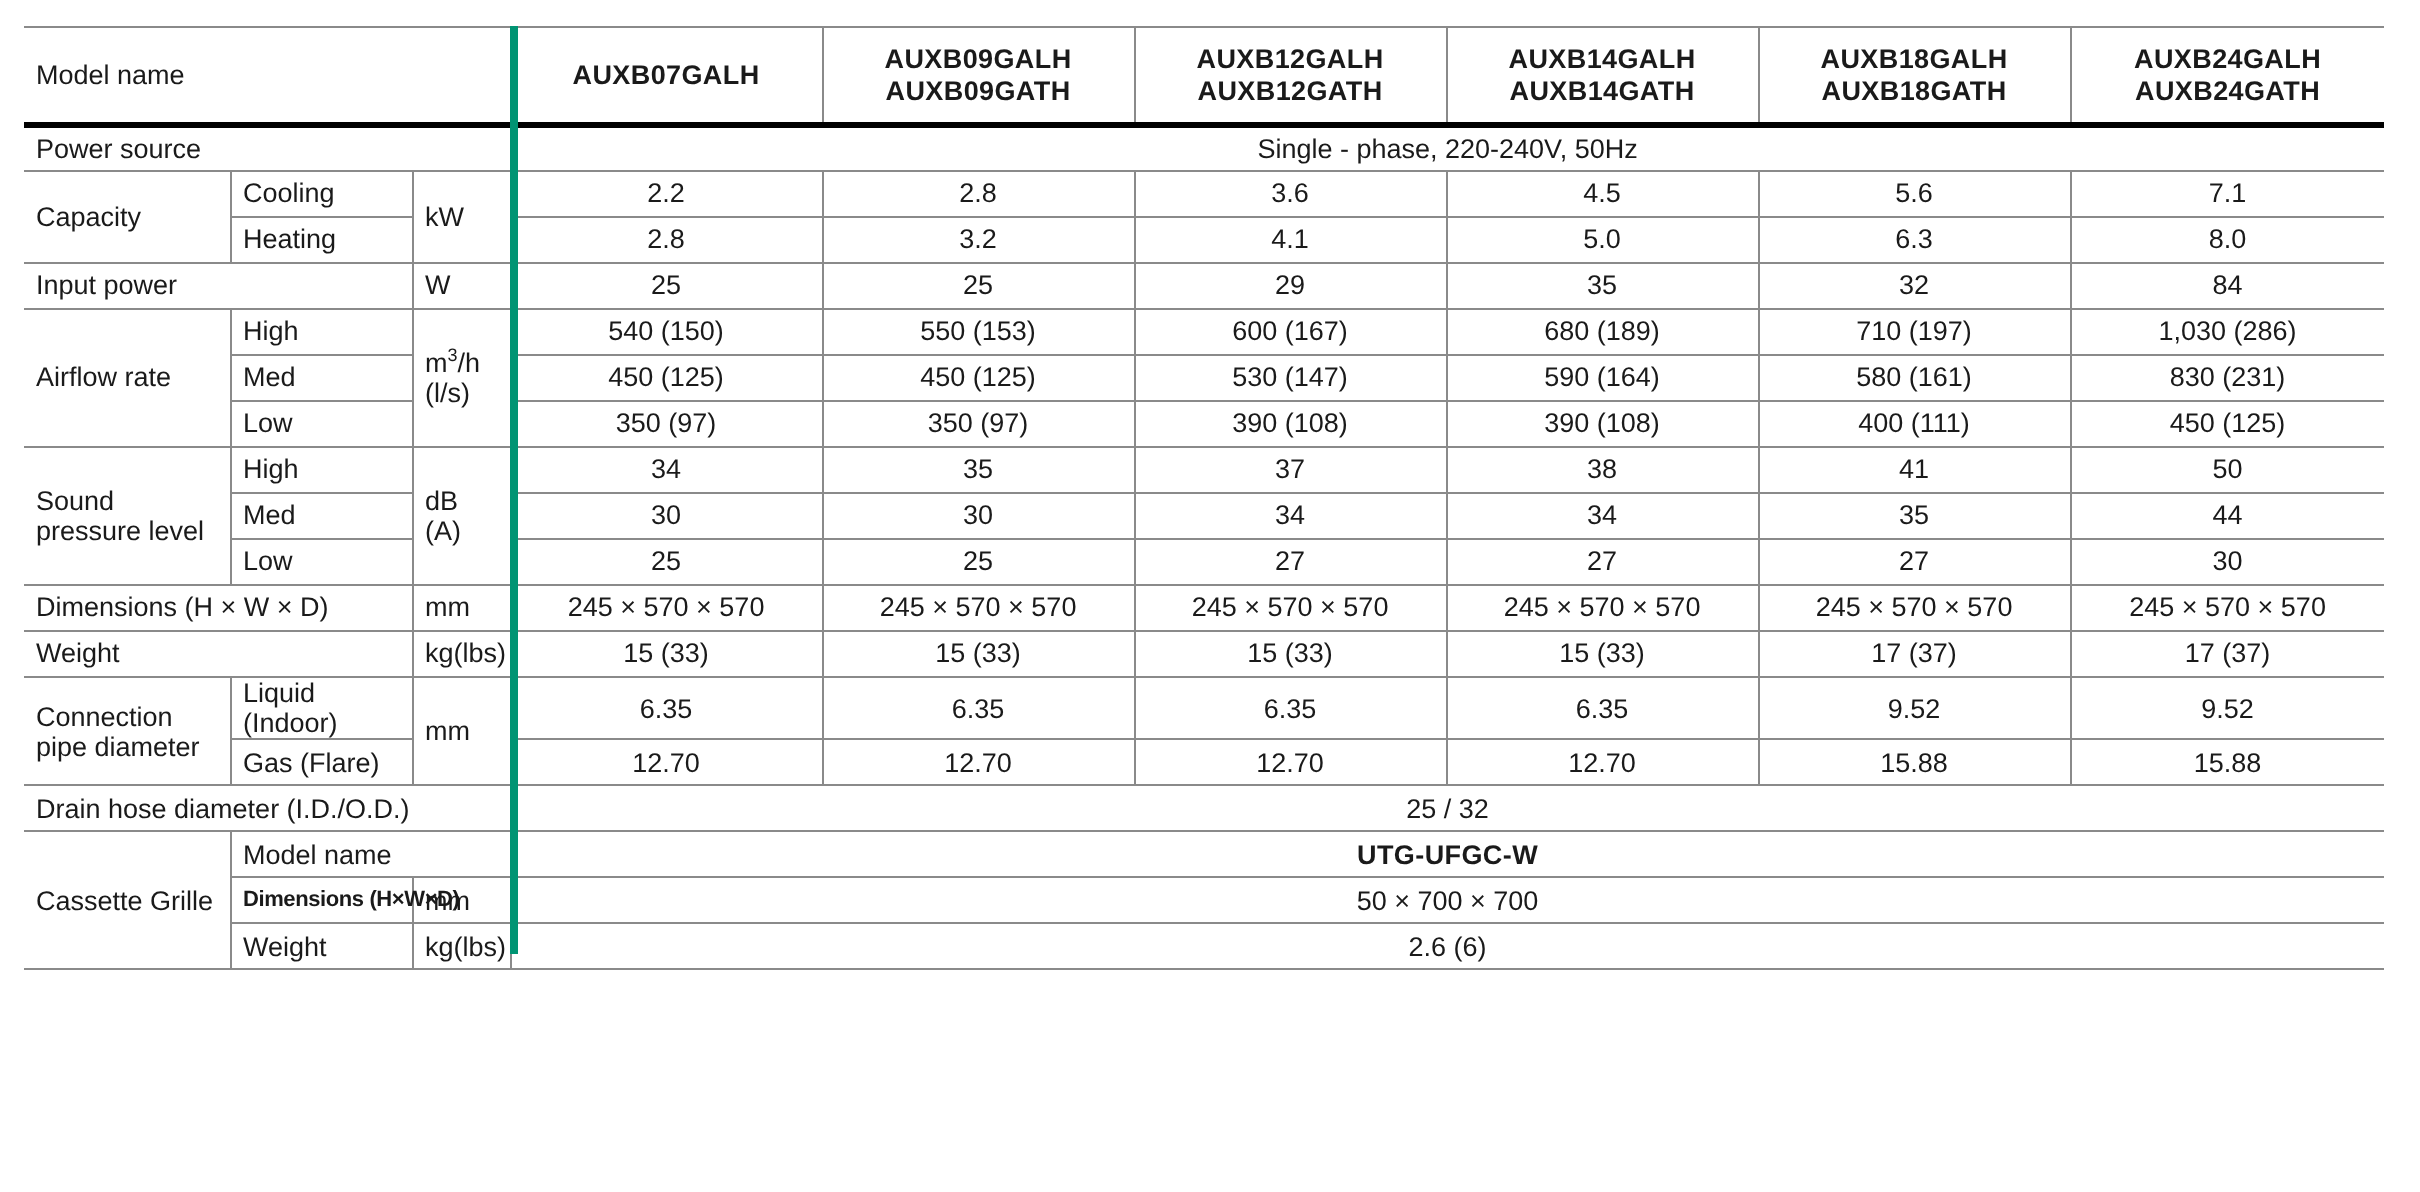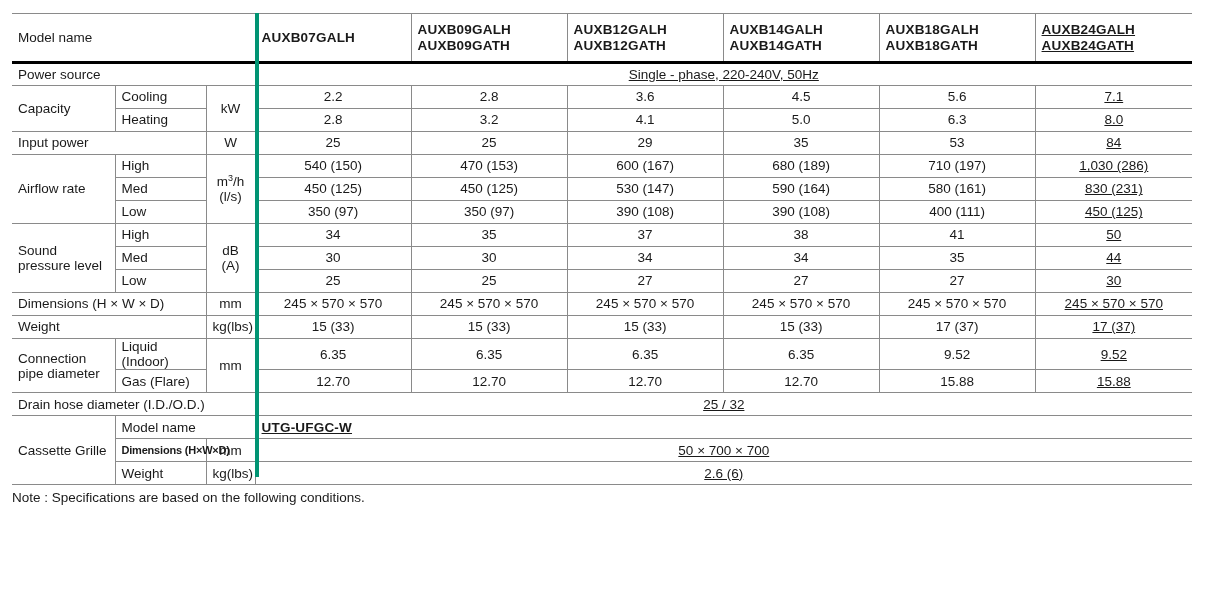--- a/index.html
+++ b/index.html
@@ -39,27 +39,27 @@
     border-bottom: 1px solid #8a8a8a;
     border-right: 1px solid #8a8a8a;
     padding: 0 6px;
     vertical-align: middle;
     line-height: 1.12;
     height: 23px;
     box-sizing: border-box;
   }
   
   table.spec td.edge-left  { border-left: none; }
-  table.spec td.noright    { border-right: none; text-decoration: underline; }
+  table.spec td.noright    { border-right: none; }
 
   .lbl      { text-align: left;  font-size: 13.5px; }
   .sub      { text-align: left; font-size: 13.5px; margin-left: 28px; }
-  .unit     { text-align: center; font-size: 13.5px; }
+  .unit     { text-align: left; font-size: 13.5px; }
   .val      { text-align: center; font-size: 13.5px; }
-  .val-hdr  { font-weight: bold; font-size: 13.5px; letter-spacing: .2px; }
+  .val-hdr  { text-align: center; font-weight: bold; font-size: 13.5px; letter-spacing: .2px; }
 
   .tiny { font-size: 11px; letter-spacing: -0.2px; white-space: nowrap; font-weight: bold; }
 
   
   tr.head-row td { border-bottom: 3px solid #000000; height: 49px; }
   tr.head-row td.hdr-label { vertical-align: middle; }
 
   
   tr.head-row td { border-top: 1px solid #8a8a8a; }
 
@@ -169,33 +169,33 @@
           <td class="val noright">8.0</td>
         </tr>
 
         <tr>
           <td class="lbl edge-left grp-top" colspan="2">Input power</td>
           <td class="unit grp-top">W</td>
           <td class="val grp-top">25</td>
           <td class="val grp-top">25</td>
           <td class="val grp-top">29</td>
           <td class="val grp-top">35</td>
-          <td class="val grp-top">53</td>
+          <td class="val grp-top">32</td>
           <td class="val grp-top noright">84</td>
         </tr>
 
         <tr>
           <td class="lbl edge-left grp-top" rowspan="3">Airflow rate</td>
           <td class="sub grp-top">High</td>
           <td class="unit grp-top" rowspan="3">
             <div>m<span class="sup">3</span>/h</div>
             <div>(l/s)</div>
           </td>
           <td class="val grp-top">540 (150)</td>
-          <td class="val grp-top">470 (153)</td>
+          <td class="val grp-top">550 (153)</td>
           <td class="val grp-top">600 (167)</td>
           <td class="val grp-top">680 (189)</td>
           <td class="val grp-top">710 (197)</td>
           <td class="val grp-top noright">1,030 (286)</td>
         </tr>
 
         <tr>
           <td class="sub">Med</td>
           <td class="val">450 (125)</td>
           <td class="val">450 (125)</td>
@@ -318,16 +318,15 @@
           <td class="sub">Weight</td>
           <td class="unit">kg(lbs)</td>
           <td class="val noright" colspan="6">2.6 (6)</td>
         </tr>
 
       </tbody>
     </table>
   </div>
 
   <div class="notes">
-    <p>Note : Specifications are based on the following conditions.</p>
   </div>
 
 </div>
 
 </body></html>

